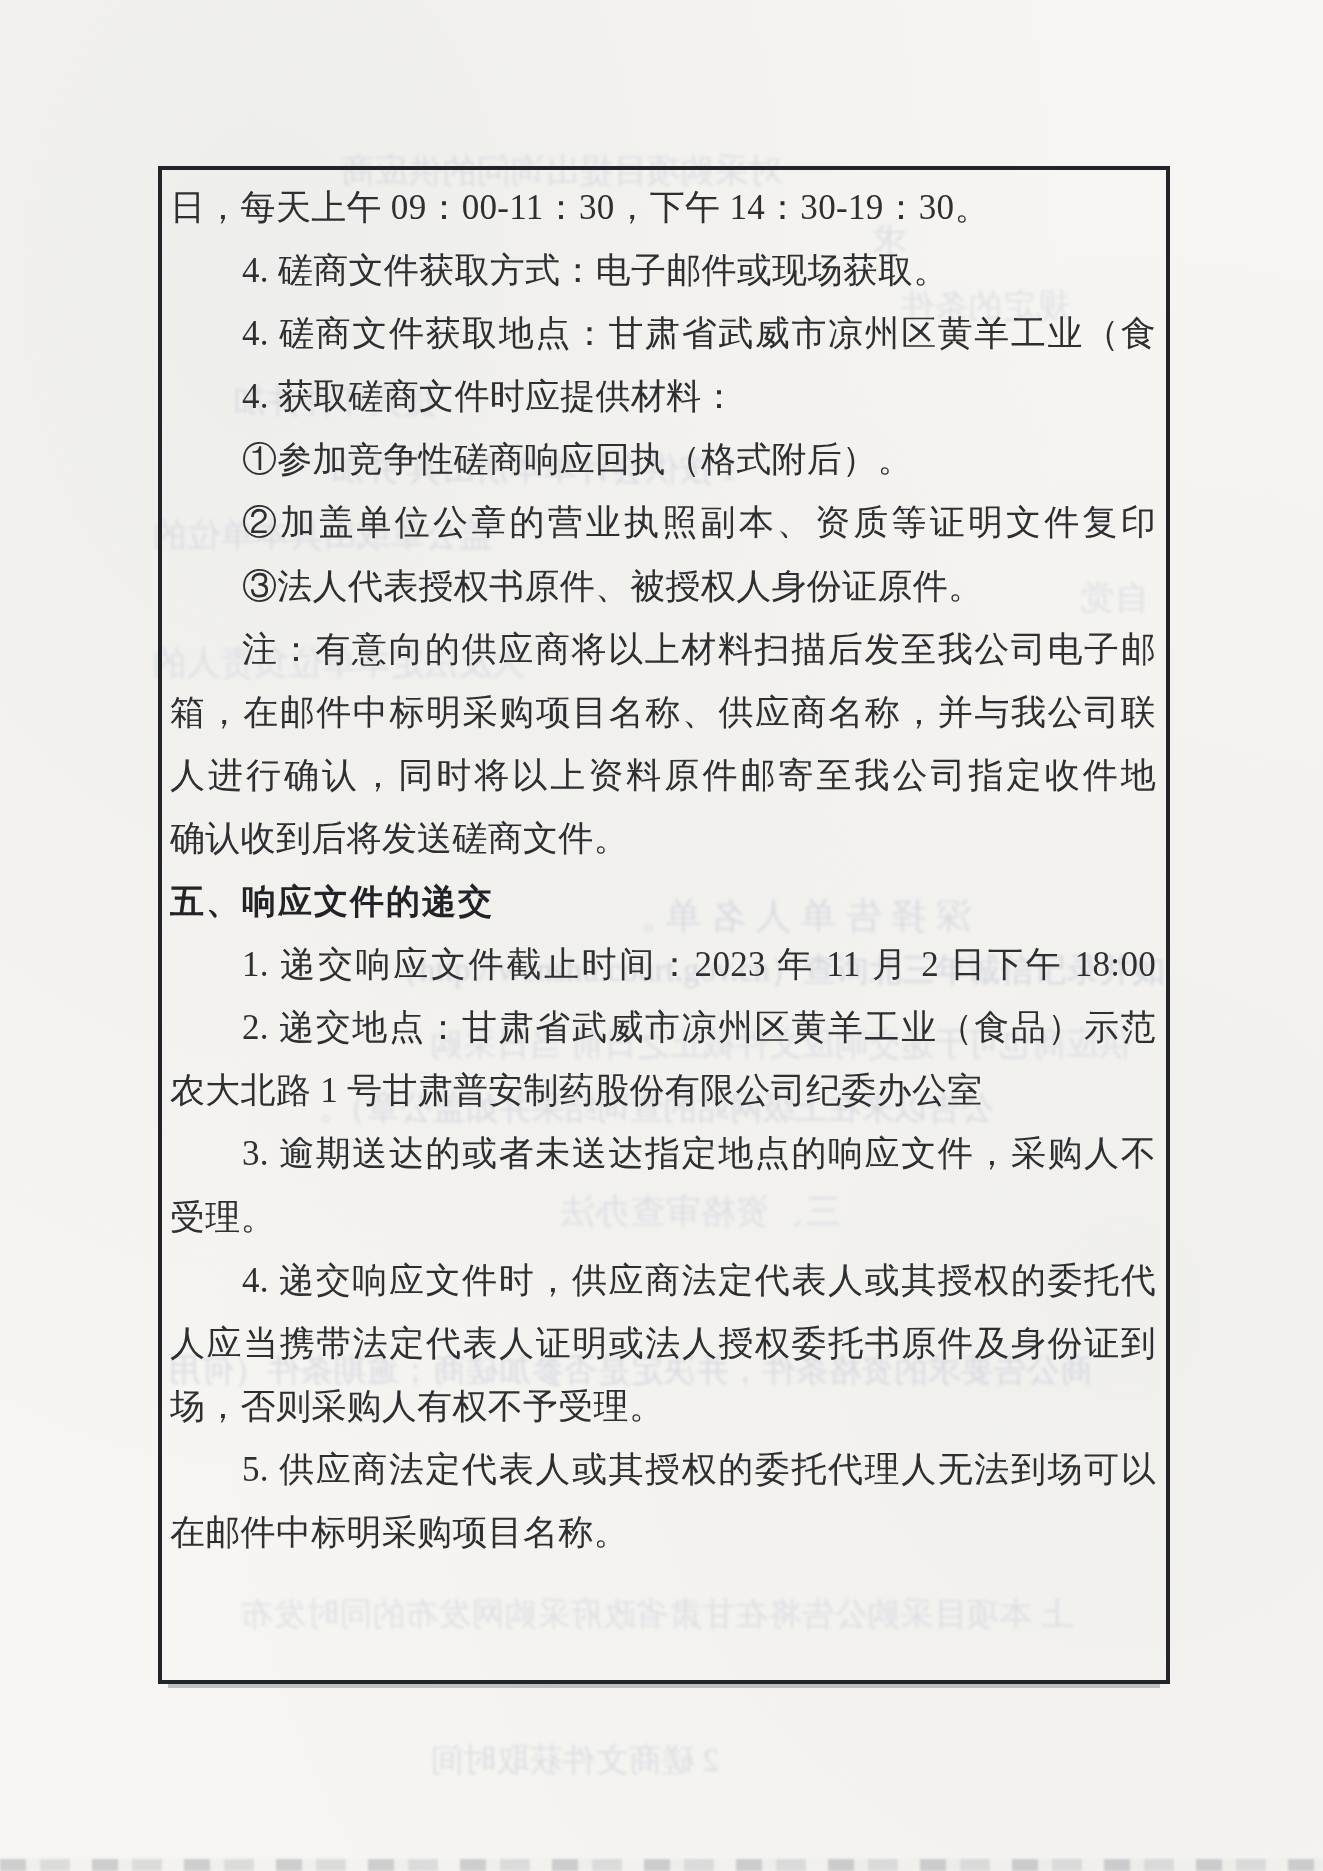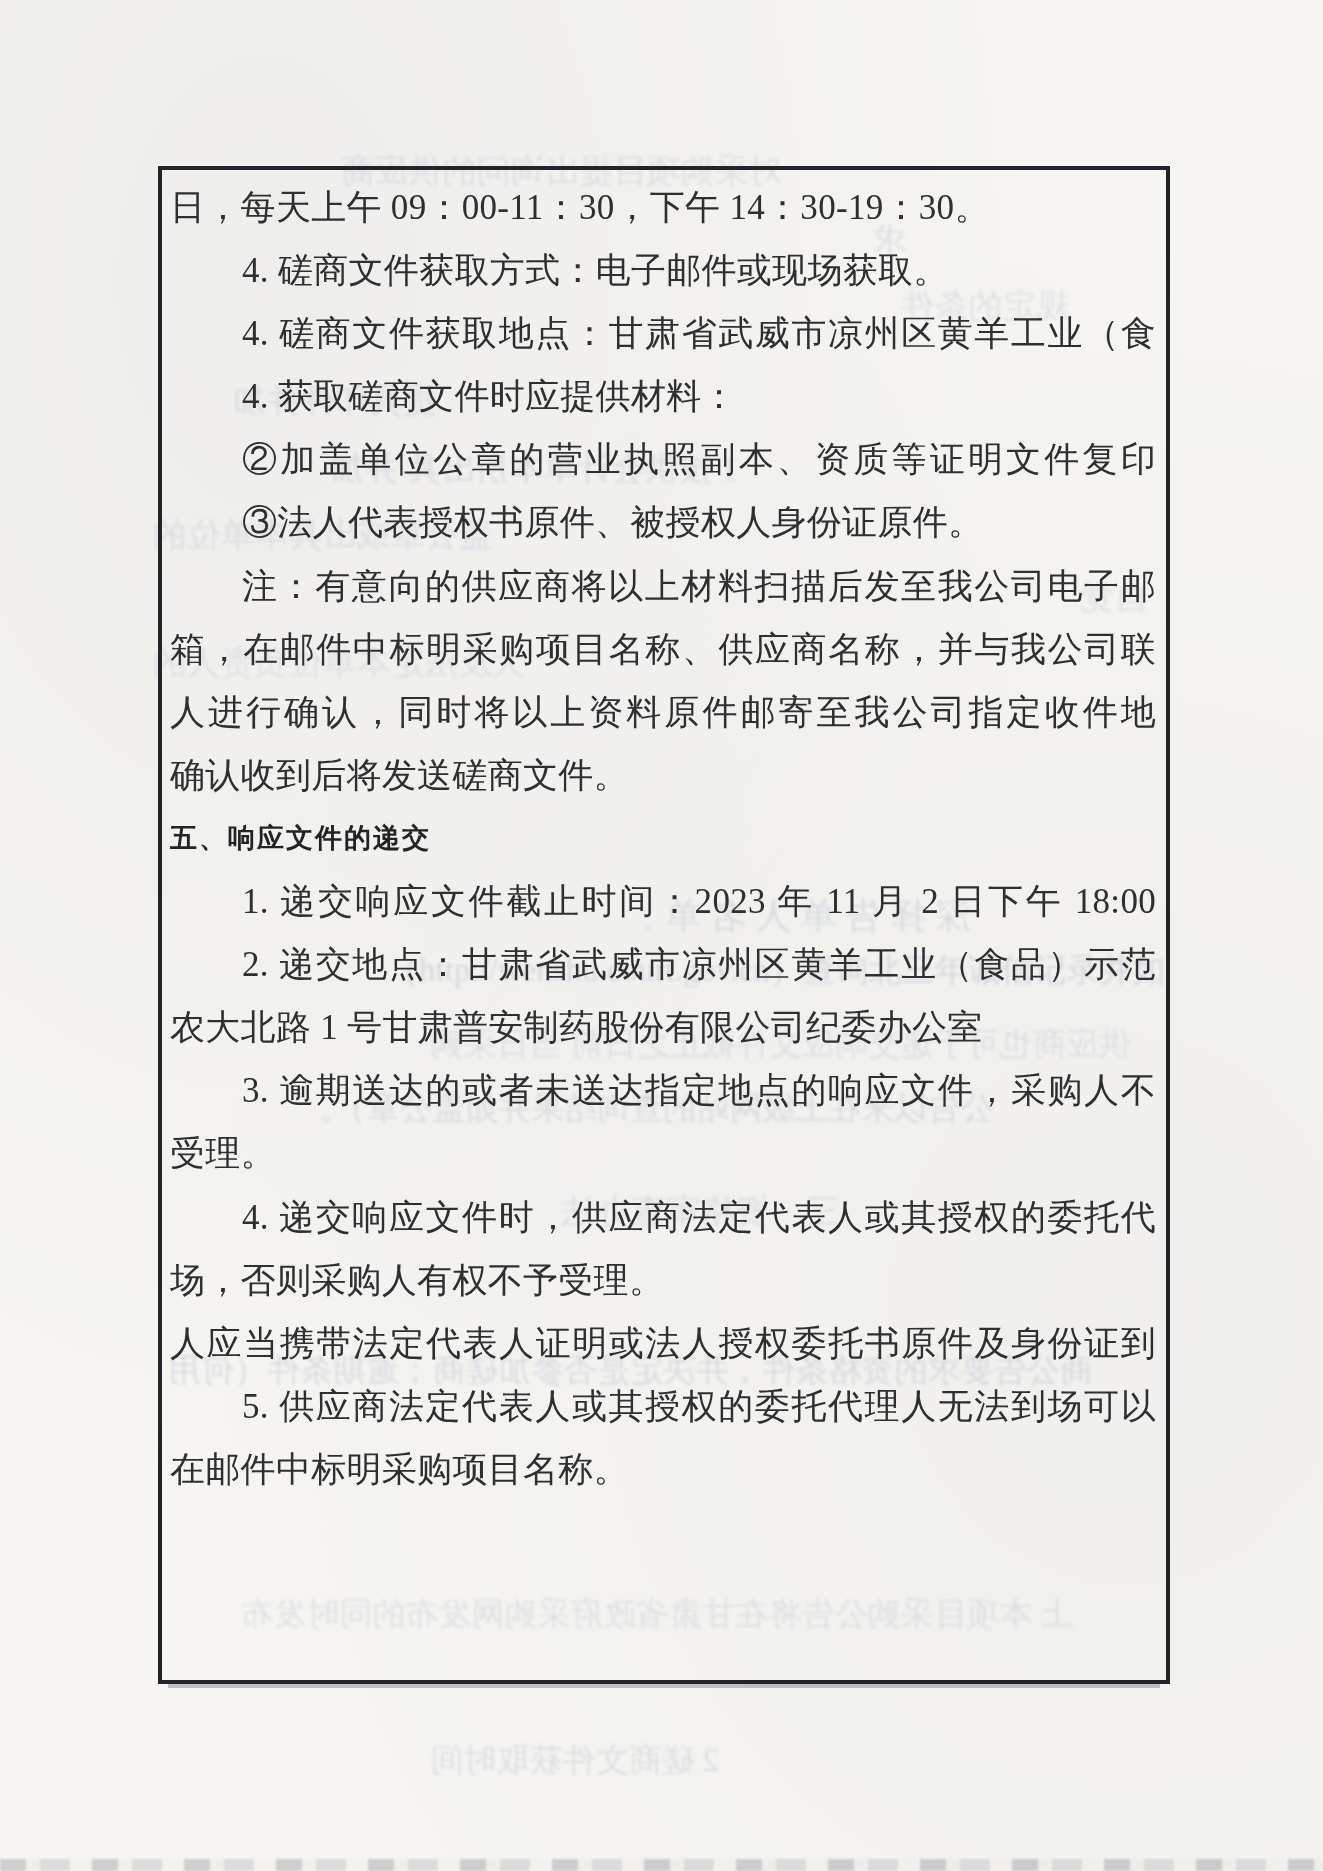--- a/index.html
+++ b/index.html
@@ -27,21 +27,21 @@
     font-size:35px;color:#2f2e31;letter-spacing:0.3px;
     white-space:nowrap;overflow:visible;
   }
   .line.indent{padding-left:72px;}
   .line.justify{
     white-space:normal;text-align:justify;text-align-last:justify;
     overflow:hidden;
   }
   .line.heading{
     font-family:"Liberation Sans","DejaVu Sans",sans-serif;
-    font-weight:700;font-size:27px;color:#232226;letter-spacing:2px;
+    font-weight:700;font-size:34px;color:#232226;letter-spacing:2px;
   }
   .bleed{
     position:absolute;white-space:nowrap;pointer-events:none;
     color:#93a0bd;filter:blur(1.6px);
     font-family:"Liberation Serif","DejaVu Serif",serif;
   }
   .bleed.mirrored{transform:scaleX(-1);}
   .bottom-artifact{
     position:absolute;left:0;bottom:0;width:100%;height:12px;opacity:.55;
     background:repeating-linear-gradient(90deg,
@@ -73,33 +73,34 @@
     <div class="bleed mirrored" style="left: 240px; top: 1592px; font-size: 33px; opacity: 0.22;">上 本项目采购公告将在甘肃省政府采购网发布的同时发布</div>
     <div class="bleed mirrored" style="left: 430px; top: 1738px; font-size: 33px; opacity: 0.25;">2 磋商文件获取时间</div>
   </div>
 
 <div class="content-box">
   <div id="lines-host">
       <div class="line">日，每天上午 09：00-11：30，下午 14：30-19：30。</div>
       <div class="line indent">4. 磋商文件获取方式：电子邮件或现场获取。</div>
       <div class="line indent justify">4. 磋商文件获取地点：甘肃省武威市凉州区黄羊工业（食品）</div>
       <div class="line indent">4. 获取磋商文件时应提供材料：</div>
+      <div class="line indent">①参加竞争性磋商响应回执（格式附后）。</div>
       <div class="line indent justify">②加盖单位公章的营业执照副本、资质等证明文件复印件。</div>
       <div class="line indent">③法人代表授权书原件、被授权人身份证原件。</div>
       <div class="line indent justify">注：有意向的供应商将以上材料扫描后发至我公司电子邮</div>
       <div class="line justify">箱，在邮件中标明采购项目名称、供应商名称，并与我公司联系</div>
       <div class="line justify">人进行确认，同时将以上资料原件邮寄至我公司指定收件地址，</div>
       <div class="line">确认收到后将发送磋商文件。</div>
       <div class="line heading">五、响应文件的递交</div>
       <div class="line indent justify">1. 递交响应文件截止时间：2023 年 11 月 2 日下午 18:00（北</div>
       <div class="line indent justify">2. 递交地点：甘肃省武威市凉州区黄羊工业（食品）示范园</div>
       <div class="line">农大北路 1 号甘肃普安制药股份有限公司纪委办公室</div>
       <div class="line indent justify">3. 逾期送达的或者未送达指定地点的响应文件，采购人不予</div>
       <div class="line">受理。</div>
       <div class="line indent justify">4. 递交响应文件时，供应商法定代表人或其授权的委托代理</div>
+      <div class="line justify">人应当携带法定代表人证明或法人授权委托书原件及身份证到</div>
       <div class="line">场，否则采购人有权不予受理。</div>
-      <div class="line justify">人应当携带法定代表人证明或法人授权委托书原件及身份证到</div>
       <div class="line indent justify">5. 供应商法定代表人或其授权的委托代理人无法到场可以</div>
       <div class="line">在邮件中标明采购项目名称。</div>
     </div>
 </div>
 
 <div class="bottom-artifact"></div>
 
 </body></html>

